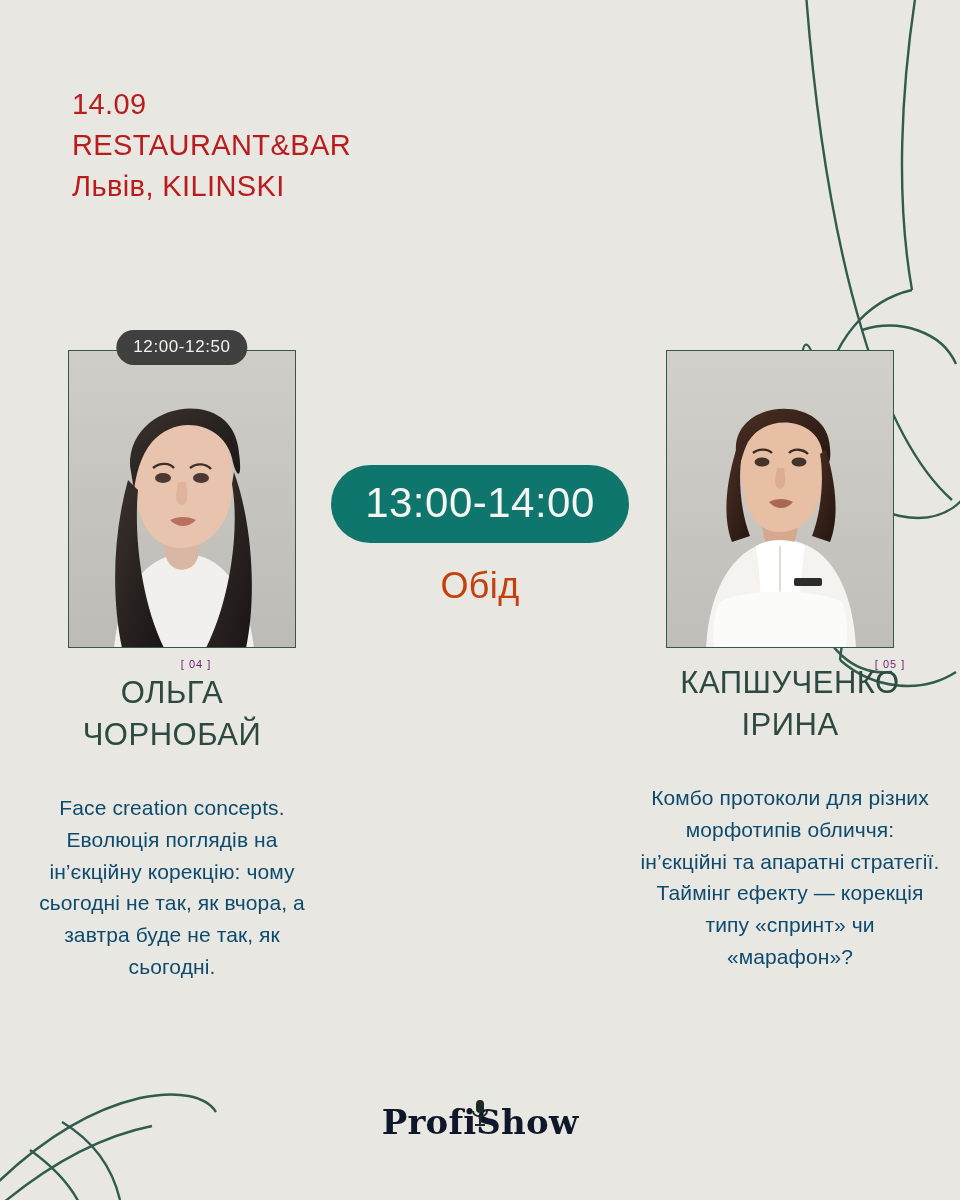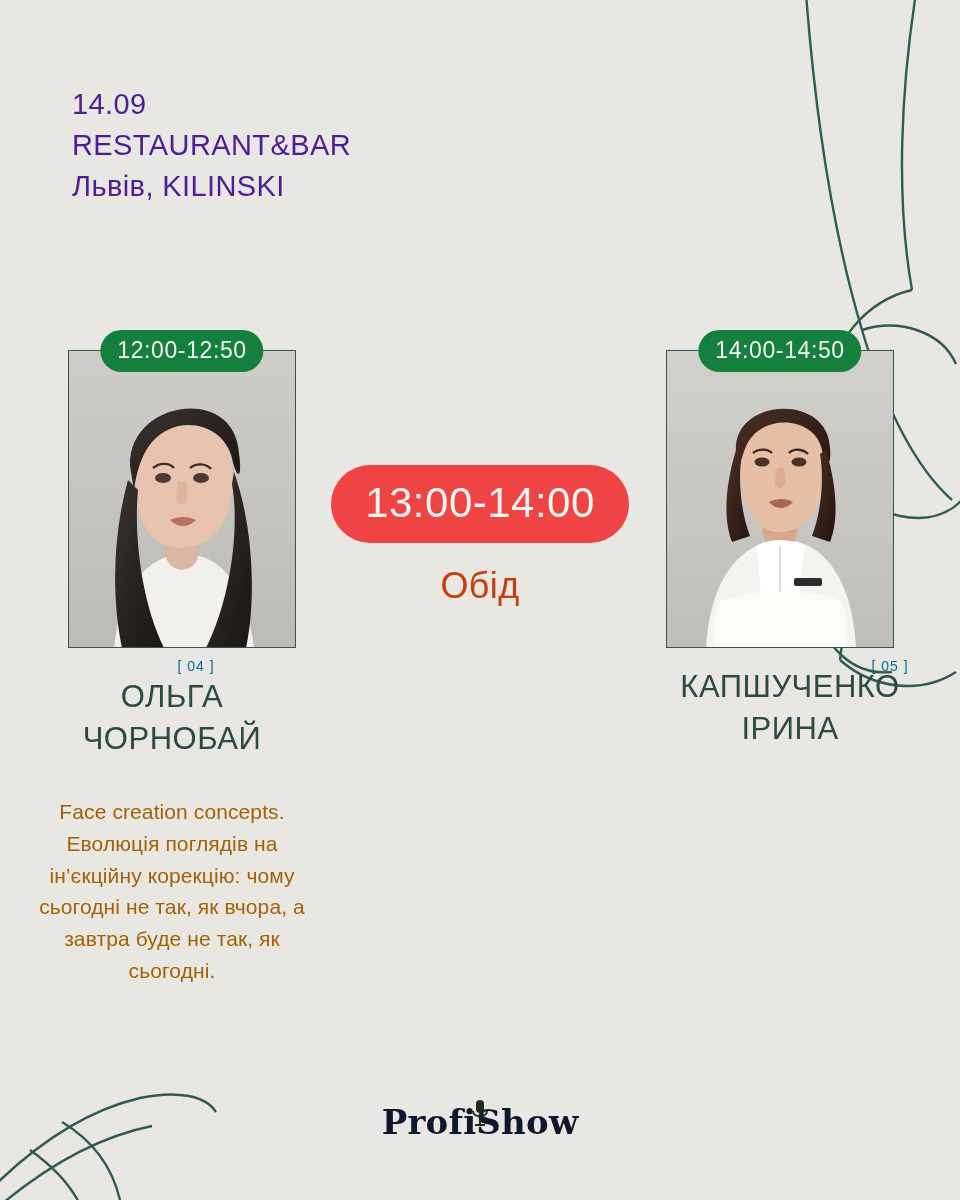--- a/index.html
+++ b/index.html
@@ -42,21 +42,21 @@
   }
 
   
   .header {
     position: absolute;
     left: 72px;
     top: 84px;
     font-size: 29px;
     line-height: 1.42;
     letter-spacing: 0.4px;
-    color: #4c1d95;
+    color: #b91c1c;
     font-weight: 400;
   }
   .header div { white-space: nowrap; }
 
   
   .speaker {
     position: absolute;
     width: 300px;
     text-align: center;
   }
@@ -84,67 +84,67 @@
     overflow: hidden;
     background: #d7d5d0;
   }
   .photo svg { display: block; width: 100%; height: 100%; }
 
   .time-pill {
     position: absolute;
     top: -20px;
     left: 50%;
     transform: translateX(-50%);
-    background: #15803d;
+    background: #404040;
     color: #f3f2ee;
     border-radius: 22px;
     padding: 7px 17px 8px;
-    font-size: 23px;
+    font-size: 17px;
     letter-spacing: 0.6px;
     white-space: nowrap;
     z-index: 4;
   }
 
   .num-tag {
-    font-size: 14px;
-    color: #0369a1;
+    font-size: 11px;
+    color: #701a75;
     letter-spacing: 1px;
     margin-top: 10px;
   }
   .speaker-left .num-tag  { margin-left: 48px; }
   .speaker-right .num-tag { margin-left: 200px; }
 
   .sp-name {
     font-size: 31px;
     line-height: 1.35;
     color: #2d4a40;
     letter-spacing: 0.5px;
     margin-top: 2px;
   }
   .speaker-right .sp-name { margin-top: -8px; }
 
   .sp-desc {
     margin-top: 36px;
     font-size: 21px;
     line-height: 1.52;
-    color: #a16207;
+    color: #0c4a6e;
     letter-spacing: 0.1px;
   }
 
   
   .break {
     position: absolute;
     left: 330px;
     top: 465px;
     width: 300px;
     text-align: center;
   }
   .break-pill {
     display: inline-block;
-    background: #ef4444;
+    background: #0f766e;
     color: #f5f4f0;
     border-radius: 40px;
     padding: 14px 34px 16px;
     font-size: 42px;
     letter-spacing: 0.5px;
     white-space: nowrap;
   }
   .break-label {
     margin-top: 22px;
     font-size: 36px;
@@ -246,21 +246,20 @@
     <div class="num-tag">[ 04 ]</div>
     <div class="sp-name">
       <div>ОЛЬГА</div>
       <div>ЧОРНОБАЙ</div>
     </div>
     <div class="sp-desc">Face creation concepts. Еволюція поглядів на ін’єкційну корекцію: чому сьогодні не так, як вчора, а завтра буде не так, як сьогодні.</div>
   </div>
 
   <div class="speaker speaker-right">
     <div class="photo-wrap">
-      <div class="time-pill">14:00-14:50</div>
       <div class="photo">
         <svg viewBox="0 0 228 298" preserveAspectRatio="xMidYMid slice">
           <defs>
             <linearGradient id="bgB" x1="0" y1="0" x2="0" y2="1">
               <stop offset="0%" stop-color="#d2d0cb"></stop>
               <stop offset="100%" stop-color="#c0beb9"></stop>
             </linearGradient>
             <linearGradient id="hairB" x1="0" y1="0" x2="1" y2="1">
               <stop offset="0%" stop-color="#4a2f23"></stop>
               <stop offset="100%" stop-color="#241510"></stop>
@@ -285,20 +284,21 @@
           <rect x="128" y="228" width="28" height="8" rx="2" fill="#2c2c2c"></rect>
         </svg>
       </div>
       <div class="photo-frame"></div>
     </div>
     <div class="num-tag">[ 05 ]</div>
     <div class="sp-name">
       <div>КАПШУЧЕНКО</div>
       <div>ІРИНА</div>
     </div>
+    <div class="sp-desc">Комбо протоколи для різних морфотипів обличчя: ін’єкційні та апаратні стратегії. Таймінг ефекту — корекція типу «спринт» чи «марафон»?</div>
   </div>
 
   <div class="break">
     <div class="break-pill">13:00-14:00</div>
     <div class="break-label">Обід</div>
   </div>
 
   <div class="logo">
     <div class="logo-main">
       <span>ProfiShow</span>

